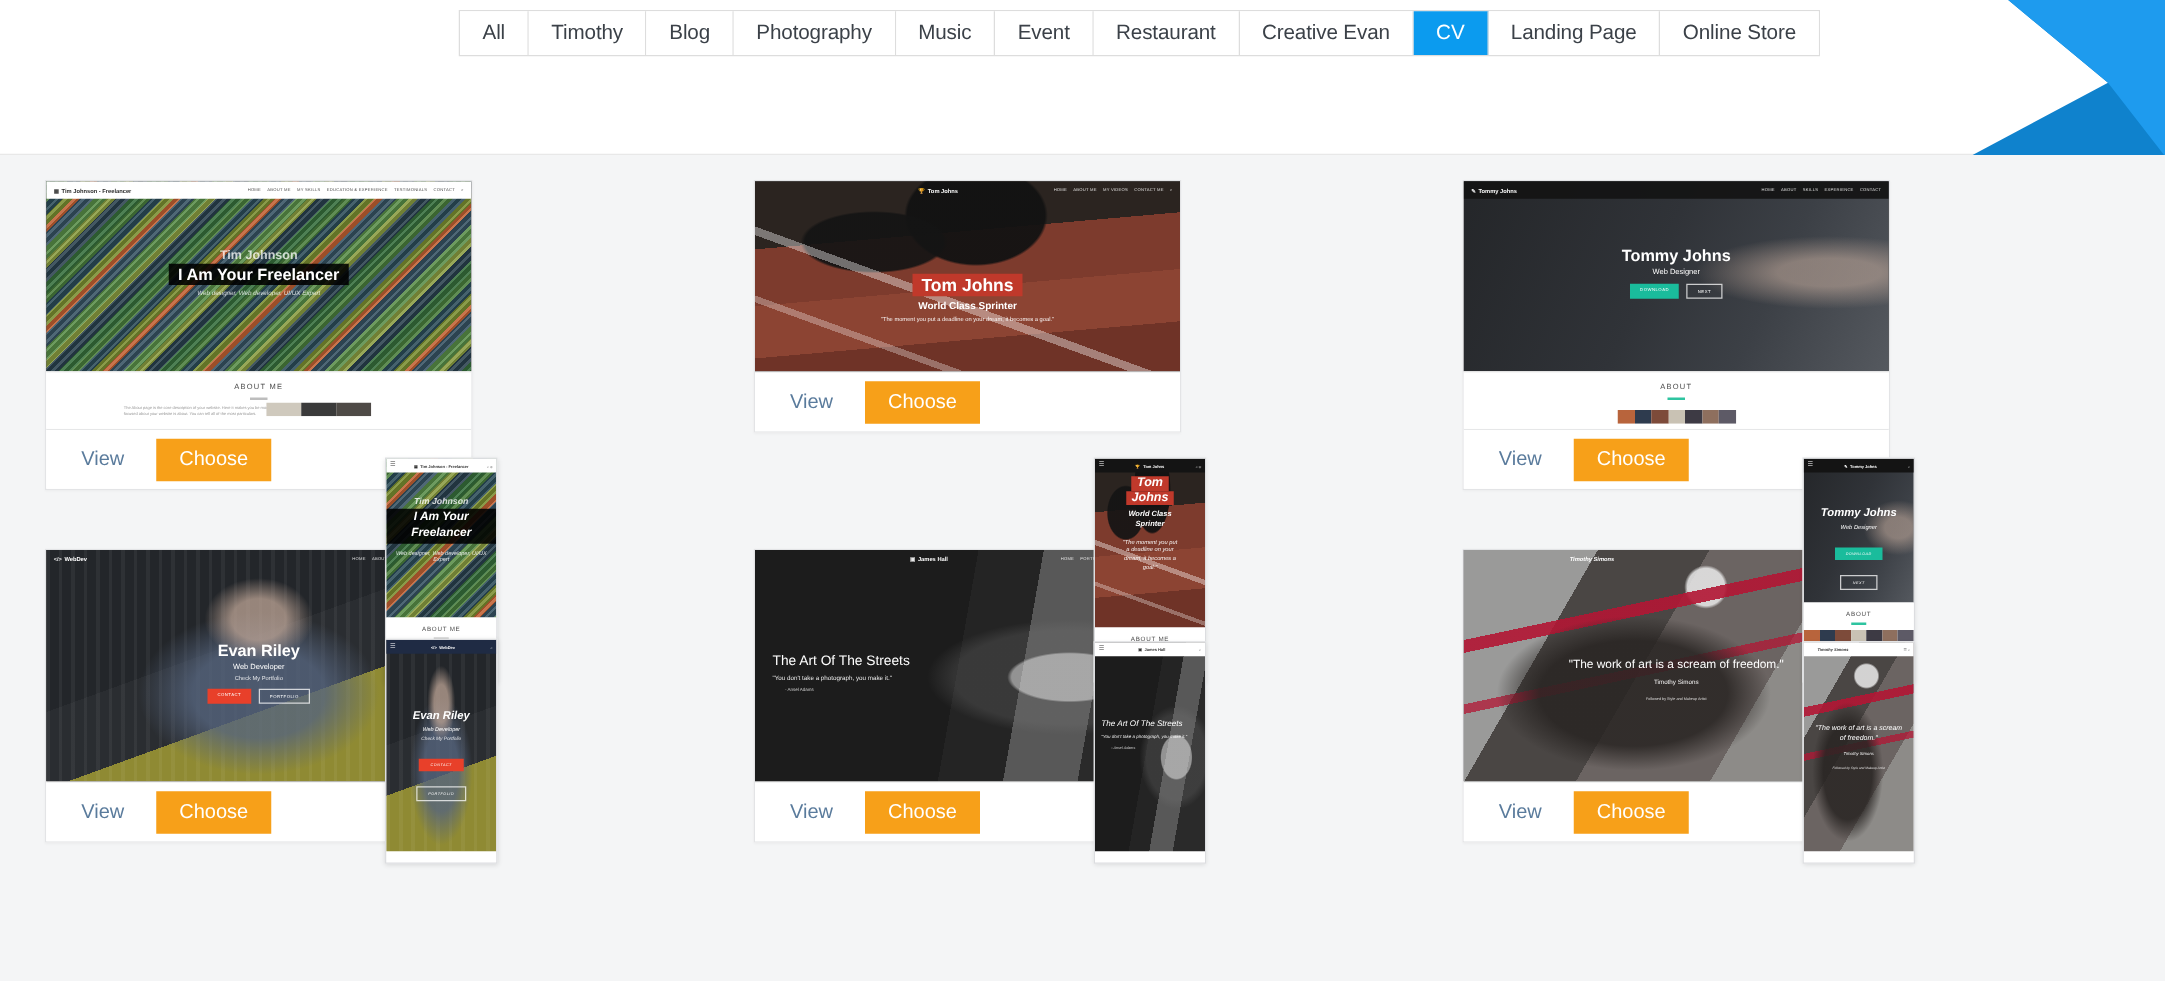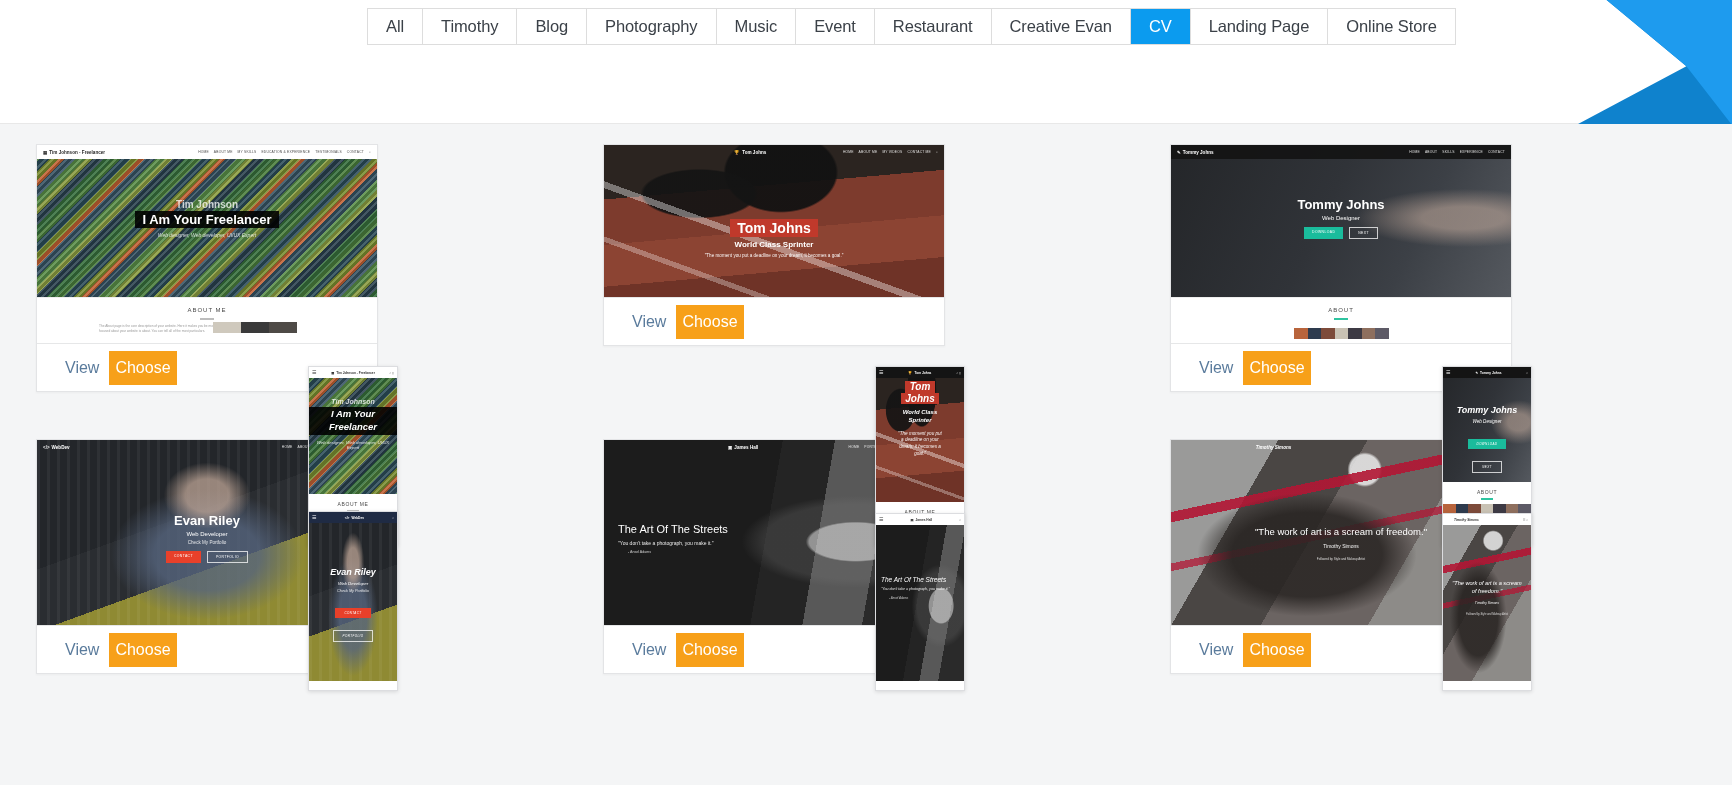--- a/index.html
+++ b/index.html
@@ -211,26 +211,27 @@
     background: #ffffff;
     padding-left: 18px;
   }
   .view-link {
     font-size: 16px;
     color: #5a7b9c;
     cursor: pointer;
     padding: 4px 10px;
   }
   .choose-btn {
+    margin-left: 16px;
     background: #f7a019;
     color: #ffffff;
     border: none;
     font-size: 16px;
     font-family: "Liberation Sans", sans-serif;
-    padding: 8px 6px;
+    padding: 8px 18px;
     cursor: pointer;
   }
 
   
   .mobile {
     position: absolute;
     width: 90px;
     background: #ffffff;
     border: 1px solid #dcdde0;
     box-shadow: 0 1px 4px rgba(0,0,0,0.12);

